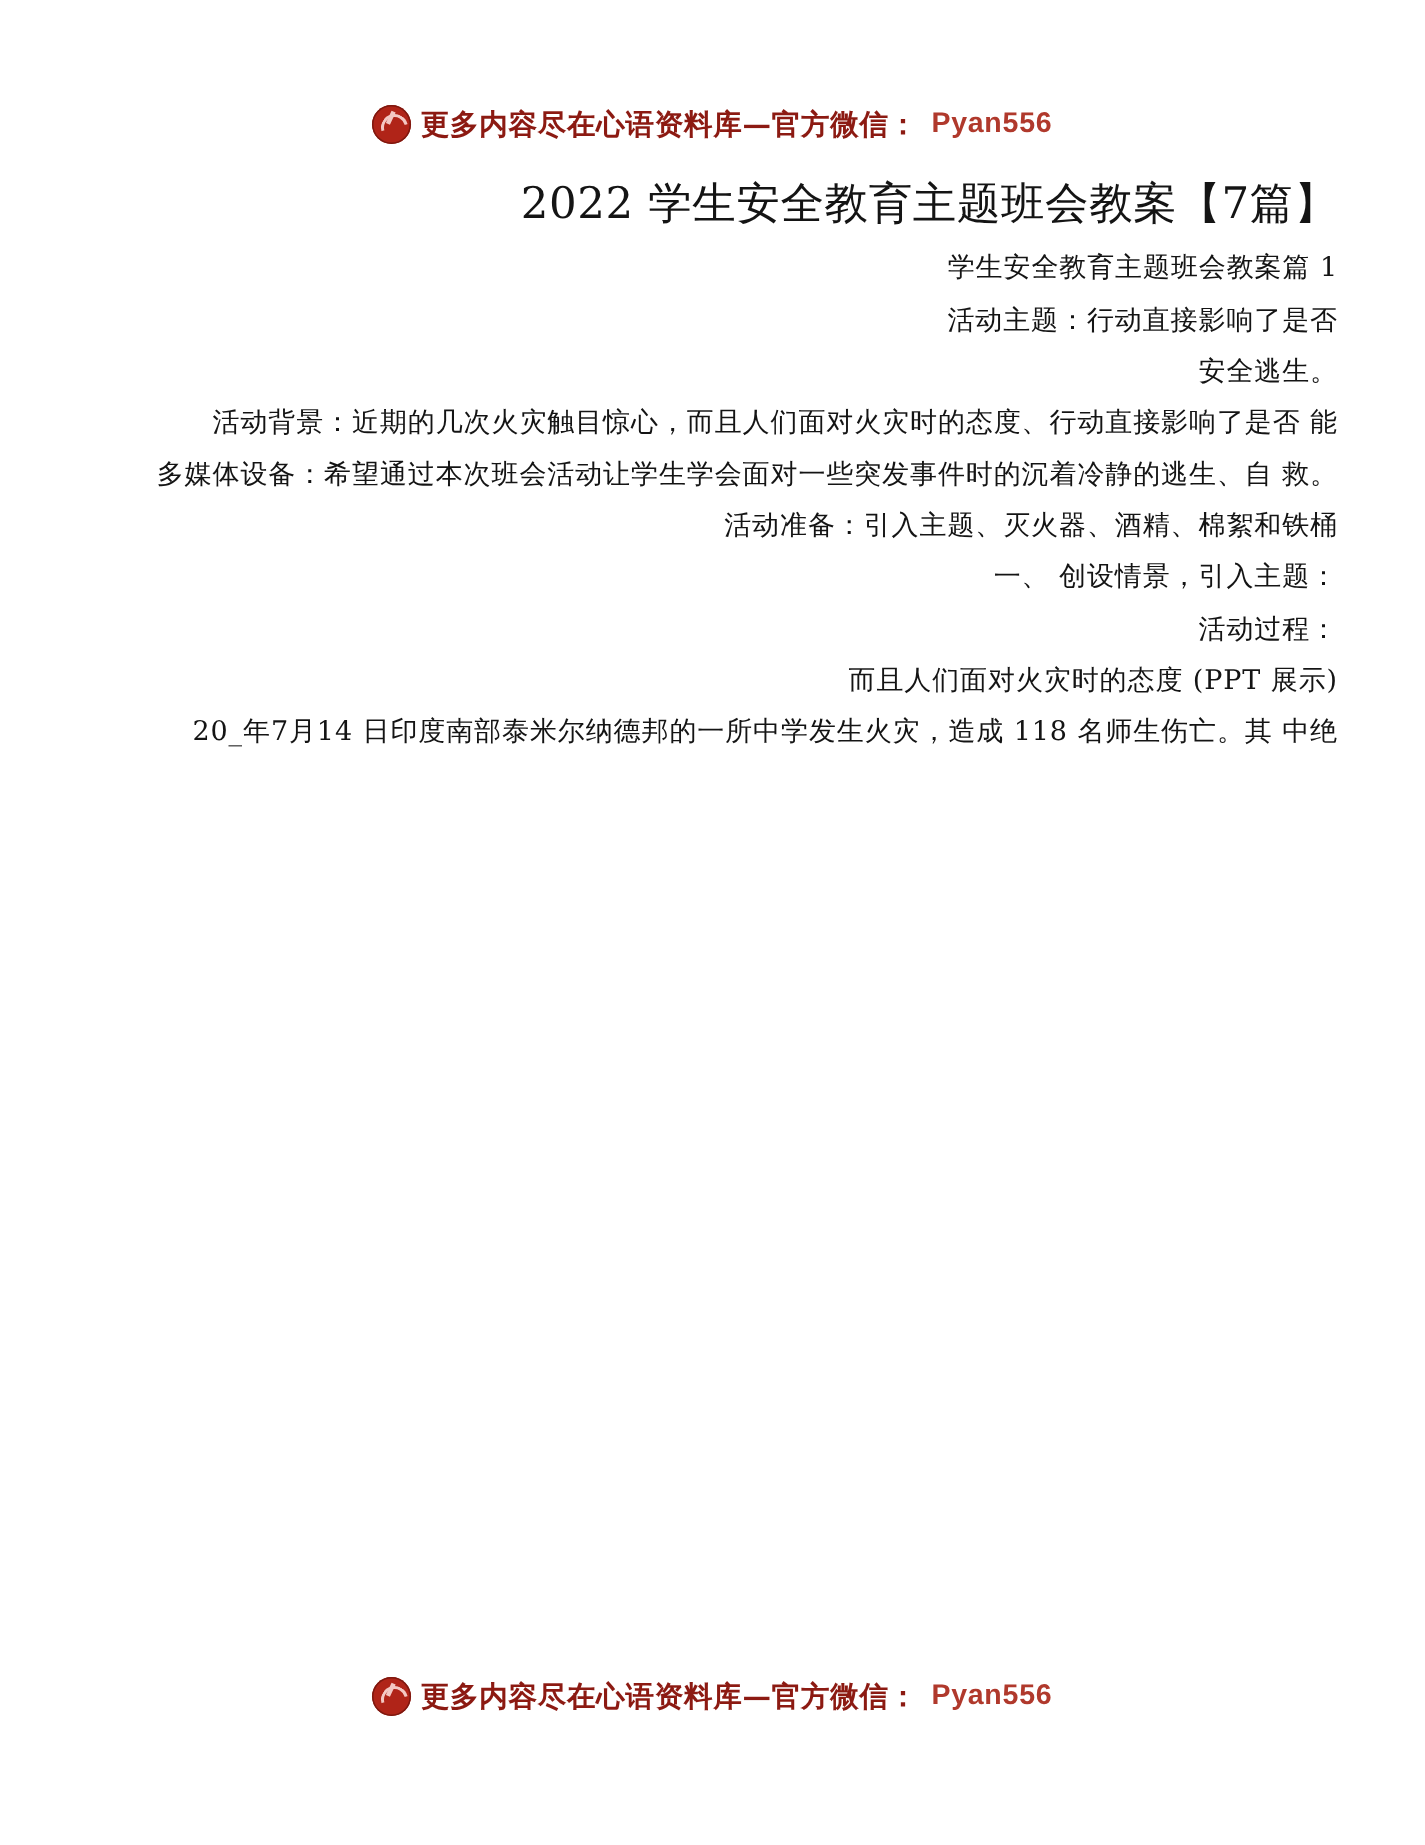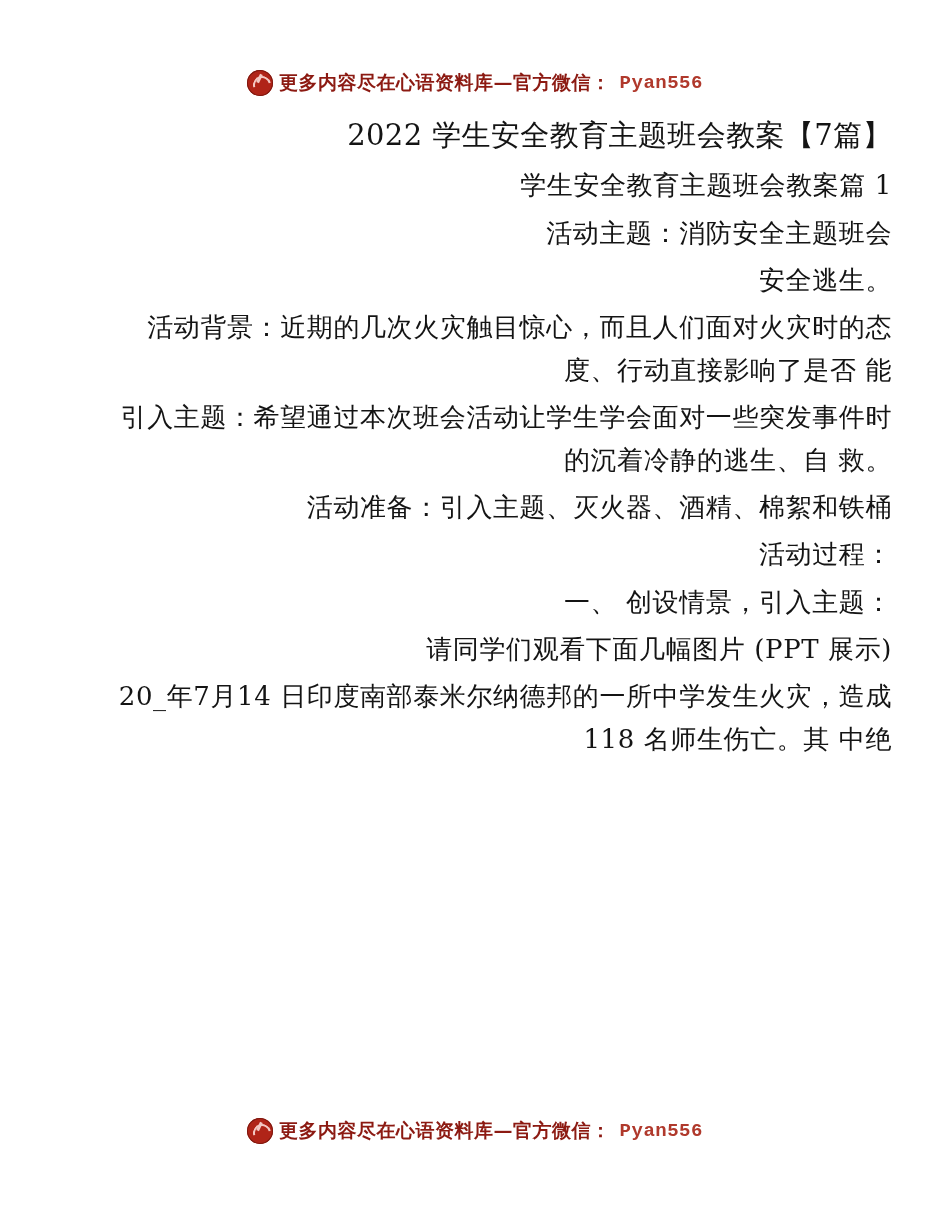--- a/index.html
+++ b/index.html
@@ -70,39 +70,39 @@
   }
 
   .banner-text1 {
     font-family: "DejaVu Serif", serif;
     font-weight: bold;
     font-size: 19px;
     color: #8c1a12;
     letter-spacing: 0.5px;
   }
   .banner-text2 {
-    font-family: Liberation Mono, monospace;
+    font-family: Liberation Sans, sans-serif;
     font-weight: bold;
     font-size: 19px;
     color: #b0392c;
     letter-spacing: 0.5px;
     margin-left: 3px;
   }
 
   
   .doc {
     position: absolute;
     top: 112px;
     left: 62px;
     width: 830px;
   }
 
   .para {
     font-family: "DejaVu Serif", serif;
-    font-size: 26px;
+    font-size: 18px;
     line-height: 1.63;
     letter-spacing: 0.6px;
     margin: 0 0 5px 0;
     text-align: left;
     color: #141414;
   }
   .indent { text-indent: 2em; text-align: right; }
   .title {
     font-size: 29px;
     letter-spacing: 0.4px;
@@ -115,28 +115,28 @@
 
   <div class="banner banner-top">
     <span class="banner-logo"></span>
     <span class="banner-text1">更多内容尽在心语资料库—官方微信：</span>
     <span class="banner-text2">Pyan556</span>
   </div>
 
   <div class="doc">
     <p class="para indent title">2022 学生安全教育主题班会教案【7篇】</p>
     <p class="para indent">学生安全教育主题班会教案篇 1</p>
-    <p class="para indent">活动主题：消防安全主题班会</p>
+    <p class="para indent">活动主题：行动直接影响了是否</p>
     <p class="para indent">安全逃生。</p>
     <p class="para indent">活动背景：近期的几次火灾触目惊心，而且人们面对火灾时的态度、行动直接影响了是否 能</p>
-    <p class="para indent">引入主题：希望通过本次班会活动让学生学会面对一些突发事件时的沉着冷静的逃生、自 救。</p>
+    <p class="para indent">多媒体设备：希望通过本次班会活动让学生学会面对一些突发事件时的沉着冷静的逃生、自 救。</p>
     <p class="para indent">活动准备：引入主题、灭火器、酒精、棉絮和铁桶</p>
+    <p class="para indent">一、 创设情景，引入主题：</p>
     <p class="para indent">活动过程：</p>
-    <p class="para indent">一、 创设情景，引入主题：</p>
-    <p class="para indent">请同学们观看下面几幅图片 (PPT 展示)</p>
+    <p class="para indent">而且人们面对火灾时的态度 (PPT 展示)</p>
     <p class="para indent">20_年7月14 日印度南部泰米尔纳德邦的一所中学发生火灾，造成 118 名师生伤亡。其 中绝</p>
   </div>
 
   <div class="banner banner-bottom">
     <span class="banner-logo"></span>
     <span class="banner-text1">更多内容尽在心语资料库—官方微信：</span>
     <span class="banner-text2">Pyan556</span>
   </div>
 
 </div>

